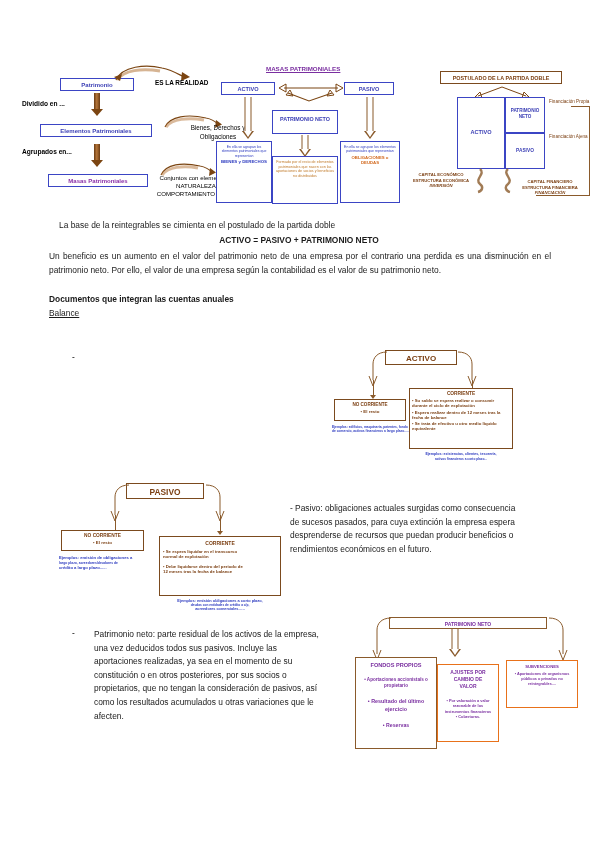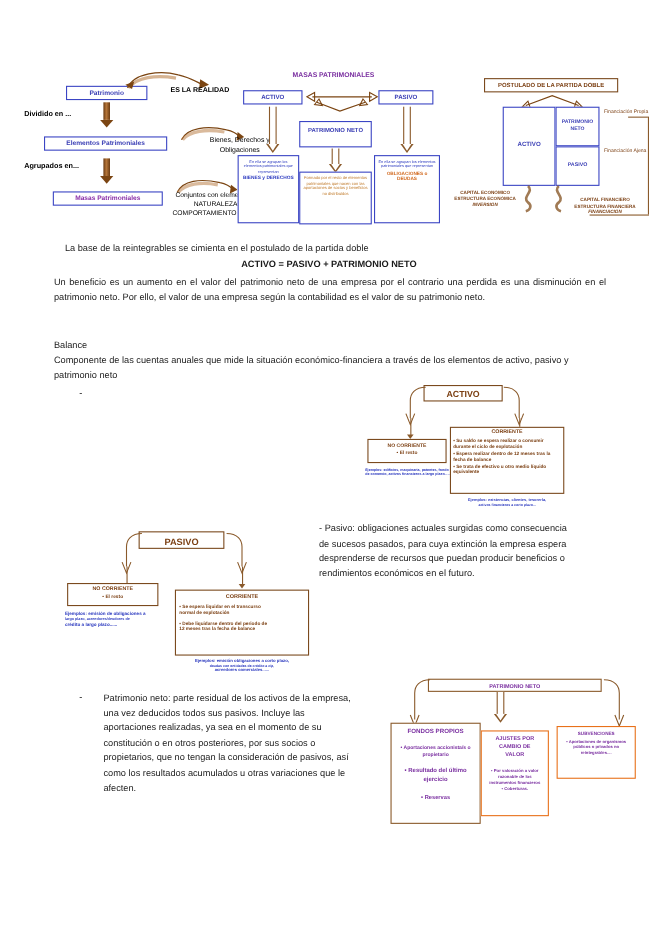--- a/index.html
+++ b/index.html
@@ -13,21 +13,21 @@
   .bx-orange{border:1.2px solid #e8711a;color:#7a2fa0;font-weight:bold;background:#fff;}
   .bx-purple{border:1.2px solid #8a5a2b;color:#7a2fa0;font-weight:bold;background:#fff;}
   .lbl{position:absolute;box-sizing:border-box;}
   .tiny2{font-size:3.9px;line-height:1.25;}
   .md{font-size:6px;line-height:1.3;}
   .blue{color:#2b39bf;}
   .brown{color:#7b3f12;}
   .black{color:#000;}
   .b{font-weight:bold;}
   .i{font-style:italic;}
-  .u{}
+  .u{text-decoration:underline;}
 
   
   .fatarrow{position:absolute;}
   .fatarrow .s{position:absolute;left:50%;transform:translateX(-50%);top:0;width:6px;background:linear-gradient(90deg,#6b3b12,#b5763a 45%,#6b3b12);}
   .fatarrow .h{position:absolute;left:50%;transform:translateX(-50%);bottom:0;width:0;height:0;border-left:6.5px solid transparent;border-right:6.5px solid transparent;border-top:7px solid #7b4512;}
 
   
   .hollow{position:absolute;}
   .hollow .s{position:absolute;left:50%;transform:translateX(-50%);top:0;width:7px;box-sizing:border-box;border-left:1px solid #8a5a2b;border-right:1px solid #8a5a2b;background:#fff;}
   .hollow .h{position:absolute;left:50%;transform:translateX(-50%);bottom:0;width:0;height:0;border-left:6px solid transparent;border-right:6px solid transparent;border-top:8px solid #8a5a2b;}
@@ -192,26 +192,26 @@
     <div>ESTRUCTURA FINANCIERA</div>
     <div class="i">FINANCIACIÓN</div>
   </div>
   <div class="hline" style="left:571px;top:106px;width:18px;"></div>
   <div class="thin" style="left:589px;top:106px;height:89px;"></div>
   <div class="hline" style="left:536px;top:195px;width:54px;"></div>
 
   <div class="para" style="left:59px;top:219px;width:480px;">La base de la reintegrables se cimienta en el postulado de la partida doble</div>
   <div class="para" style="left:49px;top:250px;width:502px;text-align:justify;">Un beneficio es un aumento en el valor del patrimonio neto de una empresa por el contrario una perdida es una disminución en el patrimonio neto. Por ello, el valor de una empresa según la contabilidad es el valor de su patrimonio neto.</div>
   <div class="para center b" style="left:49px;top:234px;width:500px;">ACTIVO = PASIVO + PATRIMONIO NETO</div>
+  <div class="para b" style="left:49px;top:293px;width:500px;">Documentos que integran las cuentas anuales</div>
   <div class="para u" style="left:49px;top:307px;width:200px;">Balance</div>
-  <div class="para" style="left:49px;top:321px;width:502px;">Componente de las cuentas anuales que mide la situación económico-financiera a través de los elementos de activo, pasivo y patrimonio neto</div>
 
   <div class="bullet-dash" style="left:72px;top:352px;">-</div>
 
-  <div class="para" style="left:290px;top:474px;width:236px;">- Pasivo: obligaciones actuales surgidas como consecuencia de sucesos pasados, para cuya extinción la empresa espera desprenderse de recursos que puedan producir beneficios o rendimientos económicos en el futuro.</div>
+  <div class="para" style="left:290px;top:502px;width:236px;">- Pasivo: obligaciones actuales surgidas como consecuencia de sucesos pasados, para cuya extinción la empresa espera desprenderse de recursos que puedan producir beneficios o rendimientos económicos en el futuro.</div>
 
   <div class="bullet-dash" style="left:72px;top:628px;">-</div>
   <div class="para" style="left:94px;top:628px;width:226px;">Patrimonio neto: parte residual de los activos de la empresa, una vez deducidos todos sus pasivos. Incluye las aportaciones realizadas, ya sea en el momento de su constitución o en otros posteriores, por sus socios o propietarios, que no tengan la consideración de pasivos, así como los resultados acumulados u otras variaciones que le afecten.</div>
 
   <div class="box bx-brown" style="left:385px;top:350px;width:72px;height:15px;line-height:15px;font-size:8px;">
     <span>ACTIVO</span>
   </div>
   <svg class="swoosh" style="left:355px;top:348px;" width="135" height="40" viewBox="0 0 135 40">
     <path d="M32,4 C22,4 18,10 18,16 L18,32" fill="none" stroke="#8a5a2b" stroke-width="1"></path>
     <path d="M14,28 L18,38 L22,28" fill="none" stroke="#8a5a2b" stroke-width="1"></path>

